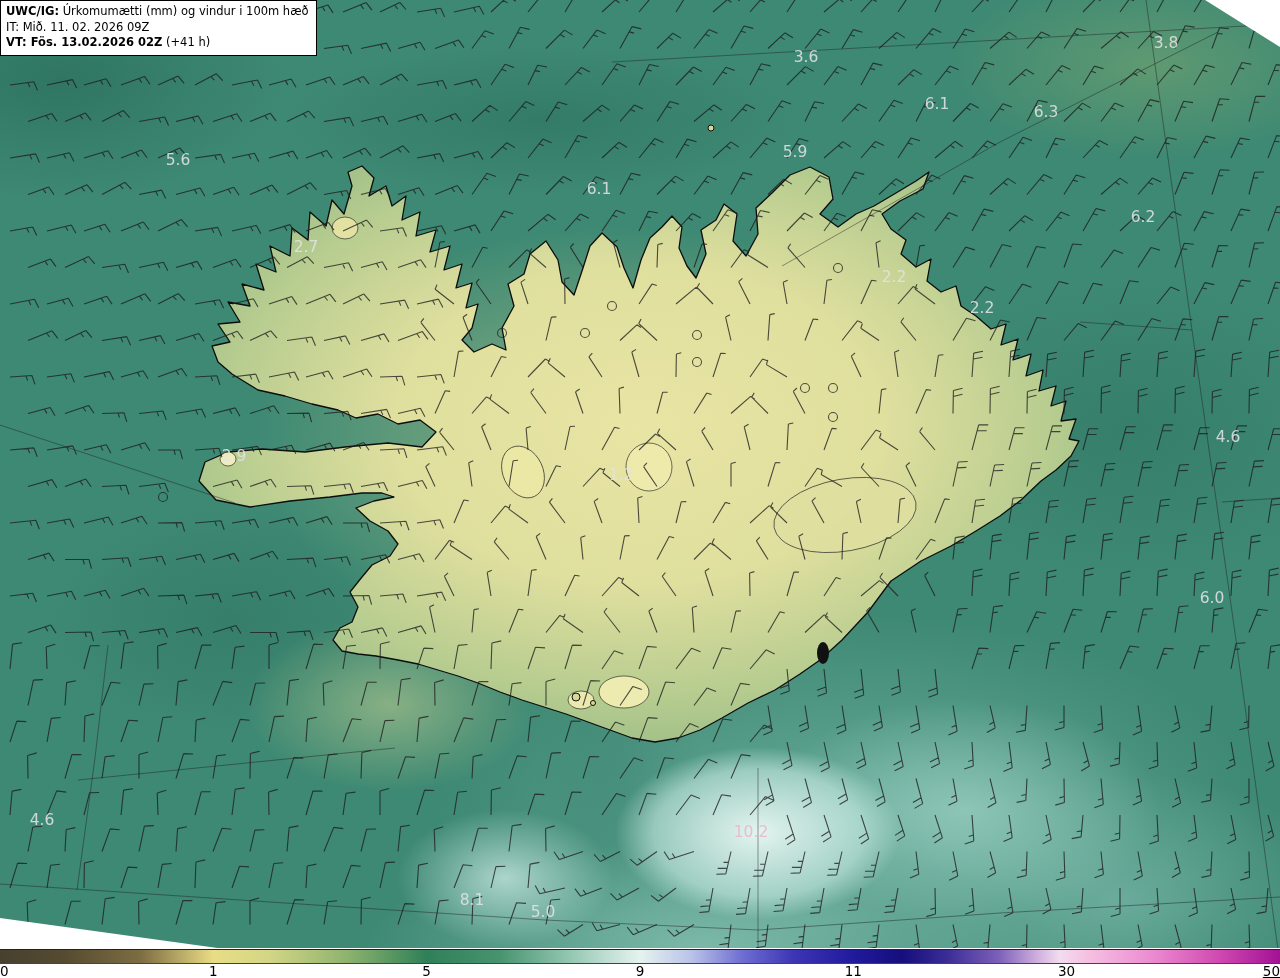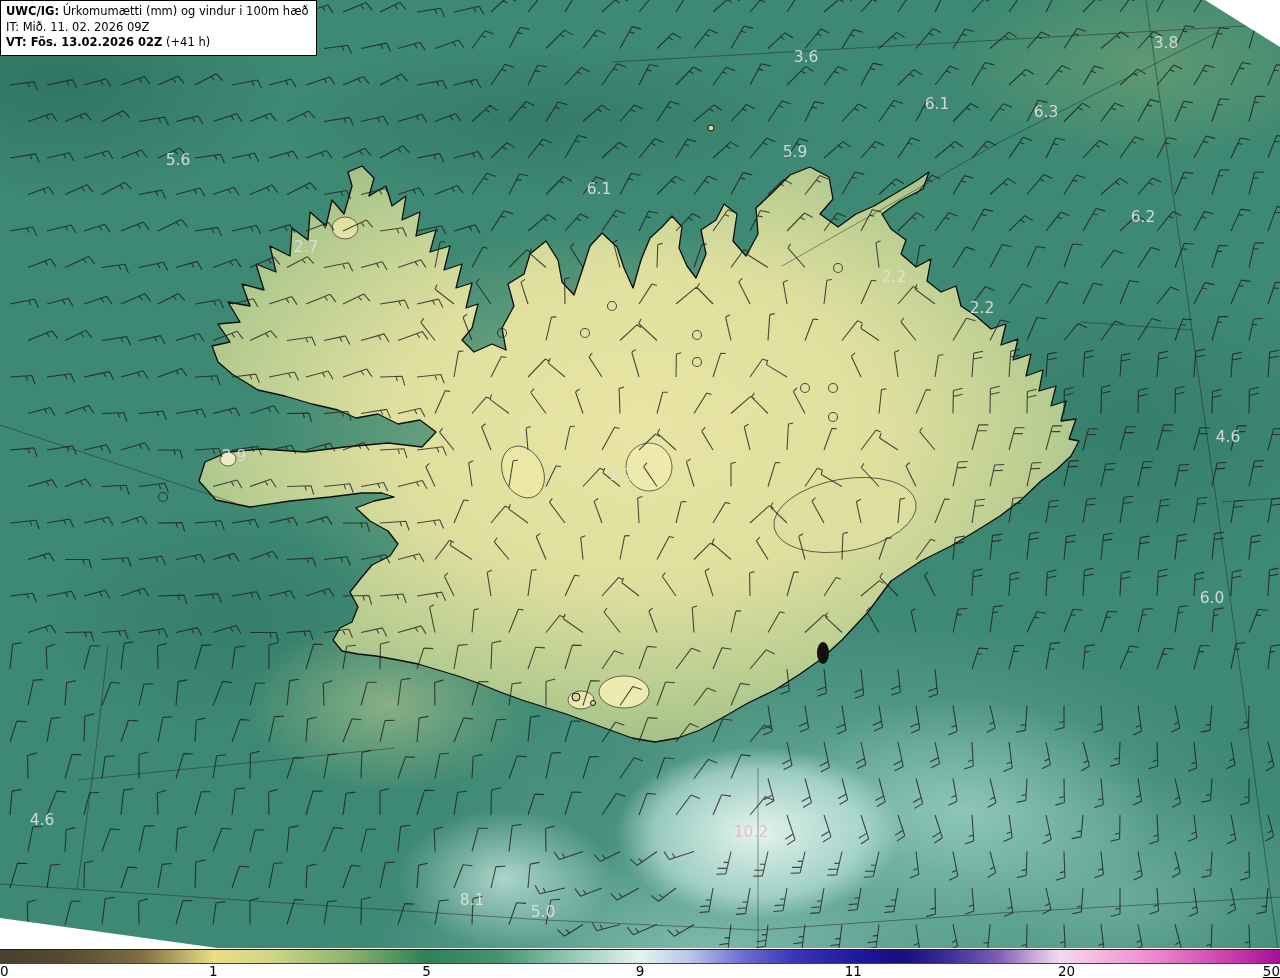--- a/index.html
+++ b/index.html
@@ -100,17 +100,17 @@
     </div>
   </div>
   <div class="colorbar">
     <div class="bar" id="bar" style="background: linear-gradient(to right, rgb(70, 64, 47) 0%, rgb(86, 75, 49) 5%, rgb(125, 109, 66) 11%, rgb(233, 221, 134) 16.7%, rgb(211, 214, 133) 21%, rgb(143, 180, 111) 27%, rgb(47, 128, 88) 33.3%, rgb(71, 147, 111) 39%, rgb(147, 199, 178) 44.5%, rgb(229, 243, 239) 50%, rgb(185, 195, 232) 54%, rgb(110, 110, 210) 58%, rgb(60, 53, 181) 62%, rgb(32, 26, 156) 66.7%, rgb(21, 14, 124) 70.5%, rgb(59, 45, 150) 74%, rgb(124, 95, 184) 78%, rgb(207, 174, 222) 81%, rgb(242, 220, 240) 82.8%, rgb(246, 192, 226) 85%, rgb(236, 139, 208) 90%, rgb(209, 76, 178) 95%, rgb(163, 17, 149) 100%);"></div>
     <div class="bar-labels" id="barlabels">
         <span class="first" style="left:0%">0</span>
         <span class="" style="left:16.67%">1</span>
         <span class="" style="left:33.33%">5</span>
         <span class="" style="left:50%">9</span>
         <span class="" style="left:66.67%">11</span>
-        <span class="" style="left:83.33%">20</span>
+        <span class="" style="left:83.33%">30</span>
         <span class="last" style="left:100%">50</span>
       </div>
   </div>
 </div>
 
 </body></html>

